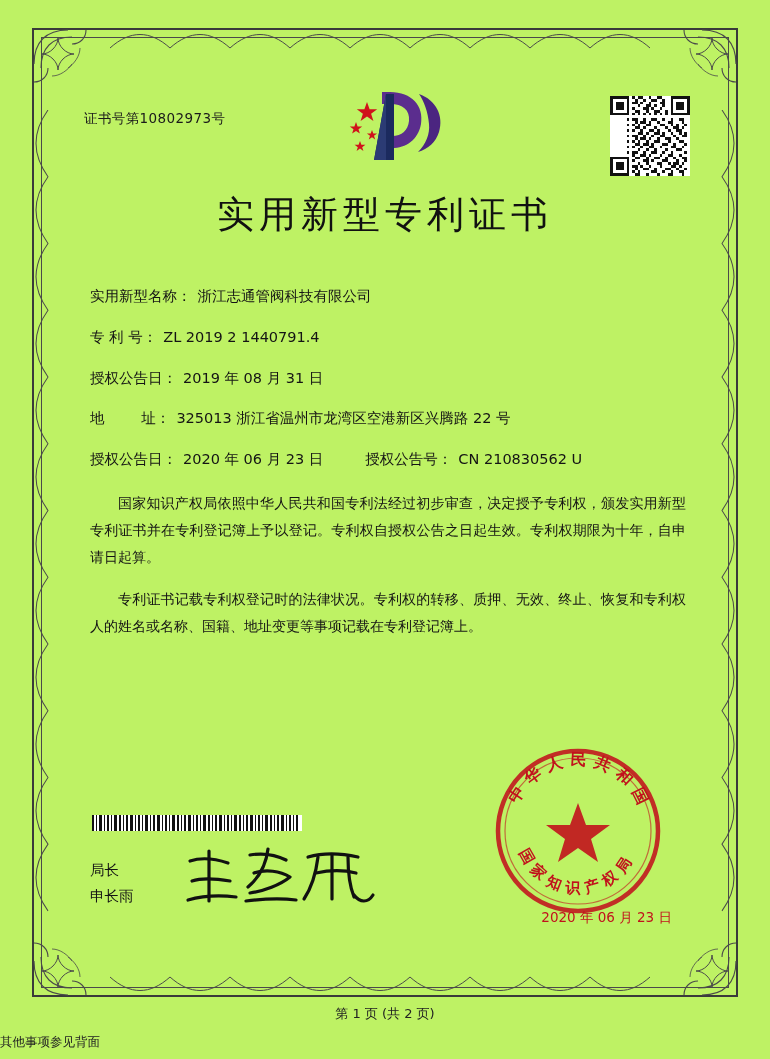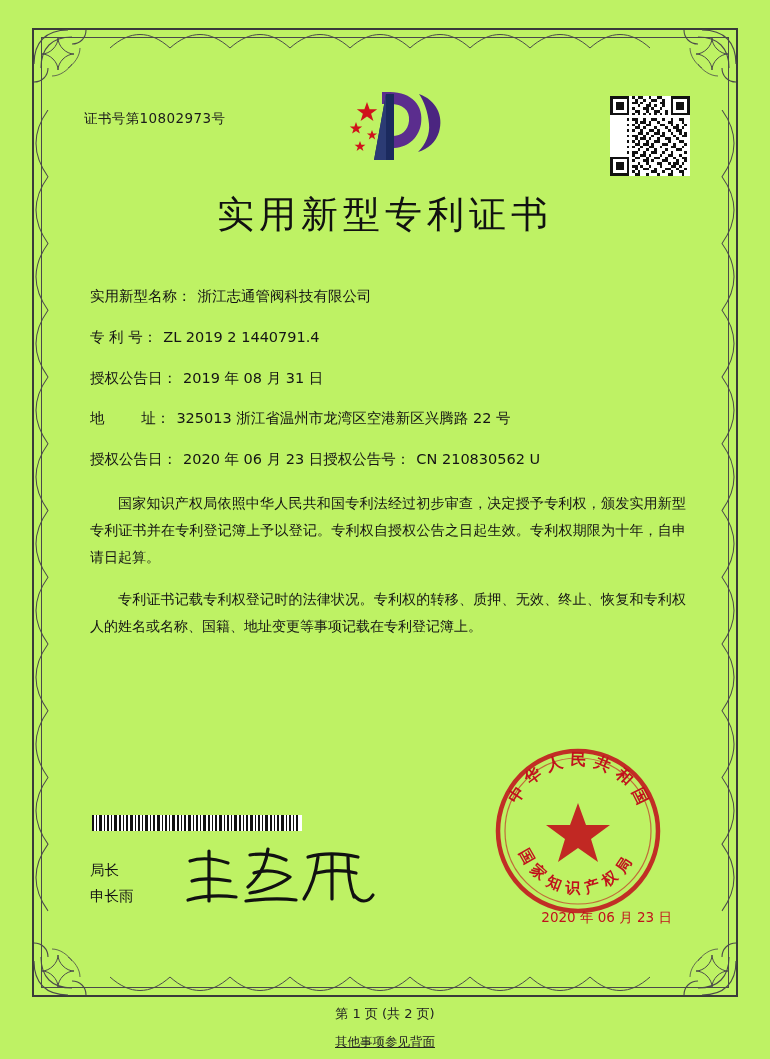--- a/index.html
+++ b/index.html
@@ -139,20 +139,21 @@
     white-space: pre;
     font-size: 14.5px;
   }
   .field-value {
     flex: 0 1 auto;
     padding-left: 6px;
     font-size: 14.5px;
     white-space: pre-wrap;
   }
   .field-row.two-col .col2 {
+    margin-left: 42px;
     display: flex;
     align-items: baseline;
   }
 
   .paragraphs {
     margin-top: 18px;
     padding-left: 28px;
     padding-right: 22px;
   }
   .para {
@@ -217,24 +218,22 @@
     bottom: 36px;
     text-align: center;
     font-size: 13px;
     color: #222;
   }
   .footnote {
     position: absolute;
     left: 0;
     right: 0;
     bottom: 8px;
-    text-align: center;
     font-size: 12.5px;
     color: #222;
-    text-decoration: underline;
   }
 </style>
 </head>
 <body>
 
 <div class="page">
 
   <div class="frame-outer"></div>
   <div class="frame-inner"></div>
 

